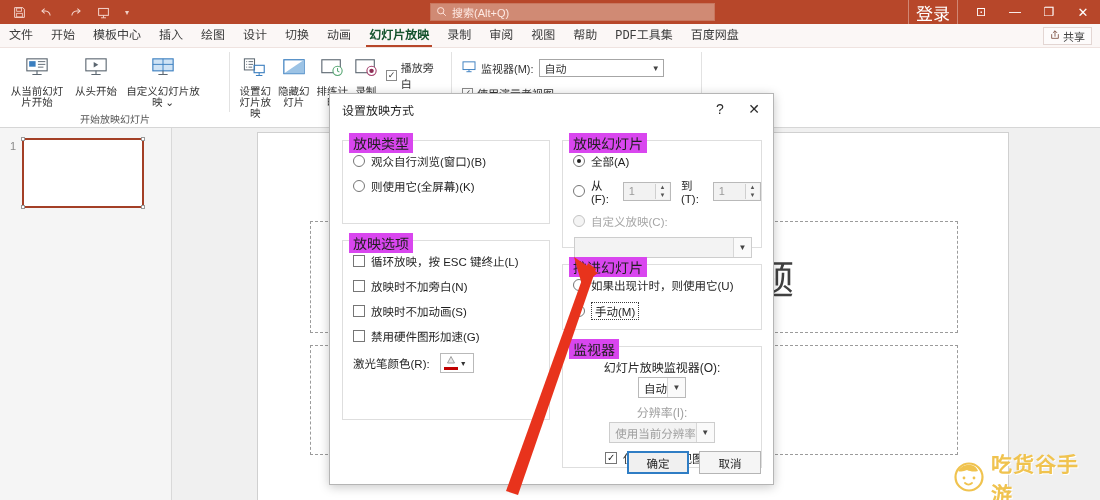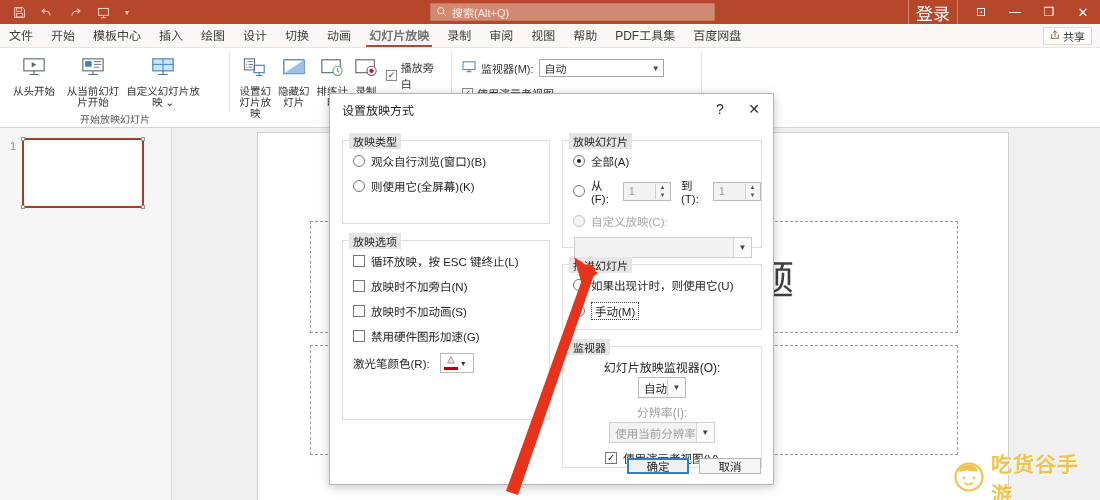--- a/index.html
+++ b/index.html
@@ -51,23 +51,23 @@
   .tb-icon.close { font-size: 13px; }
 
   
   .tabstrip {
     position: absolute; top: 24px; left: 0; width: 1100px; height: 24px;
     background: #fbf7f6; display: flex; align-items: center;
     border-bottom: 1px solid #efe3e0;
   }
   .tab {
     padding: 0 9px; height: 24px; line-height: 24px; font-size: 12px; color: #3b3b3b;
-    position: relative; white-space: nowrap;
-  }
-  .tab.active { color: #737373; font-weight: bold; }
+    position: relative; white-space: nowrap; font-family: Liberation Mono, monospace;
+  }
+  .tab.active { color: #14532d; font-weight: bold; }
   .tab.active::after {
     content: ""; position: absolute; left: 6px; right: 6px; bottom: 1px;
     height: 2px; background: #b7472a;
   }
   .share-btn {
     position: absolute; right: 8px; top: 3px; height: 18px;
     display: flex; align-items: center; gap: 3px;
     font-size: 11px; color: #444; padding: 0 6px; border: 1px solid #e3d6d3;
     background: #fdfbfb;
   }
@@ -164,22 +164,22 @@
   .dlg-title .ticon {
     width: 34px; height: 28px; display: flex; align-items: center; justify-content: center;
     color: #2b2b2b; font-size: 14px;
   }
   .dlg-body { position: relative; height: 362px; }
 
   .fs {
     position: absolute; border: 1px solid #dedede;
   }
   .fs-legend {
-    position: absolute; top: -8px; left: 6px; background: #e5e5e5; padding: 0 4px;
-    font-size: 11px; color: #1f1f1f;
+    position: absolute; top: -8px; left: 6px; background: #d946ef; padding: 0 4px;
+    font-size: 14px; color: #1f1f1f;
   }
 
   .opt-row { display: flex; align-items: center; gap: 6px; font-size: 11.5px; color: #1f1f1f; }
   .opt-row.dim { color: #a6a6a6; }
   .radio {
     width: 12px; height: 12px; border-radius: 50%; border: 1px solid #767676; background: #fff;
     position: relative; flex: none;
   }
   .radio.on::after {
     content: ""; position: absolute; left: 3px; top: 3px; width: 4px; height: 4px;
@@ -217,21 +217,21 @@
     font-size: 8px; color: #444; border-left: 1px solid #d7d7d7; background: #fafafa;
   }
   .pen-swatch {
     width: 34px; height: 20px; border: 1px solid #b9b9b9; background: #fff;
     display: flex; align-items: center; padding-left: 2px; gap: 1px;
   }
   .pen-ico { width: 16px; height: 16px; position: relative; }
   .pen-ico .bar { position: absolute; left: 1px; right: 1px; bottom: 1px; height: 3px; background: #c00000; }
   .pen-caret { font-size: 7px; color: #333; }
   .dlg-btn {
-    width: 62px; height: 16px; border: 1px solid #b5b5b5; background: #f5f5f5;
+    width: 62px; height: 23px; border: 1px solid #b5b5b5; background: #f5f5f5;
     display: flex; align-items: center; justify-content: center;
     font-size: 11.5px; color: #1f1f1f;
   }
   .dlg-btn.primary { border: 2px solid #2f7dc4; background: #f0f0f0; }
 
   
   .arrow-anno { position: absolute; left: 470px; top: 255px; width: 130px; height: 245px; pointer-events: none; }
 
   
   .watermark {
@@ -320,40 +320,40 @@
           </svg>
       </span>
       <span>共享</span>
     </div>
   </div>
 
   <div class="ribbon">
 
     <div class="rgroup" style="width:230px">
       <div class="grow">
-        <div class="bigbtn">
-          <span class="bico">
-            <svg width="26" height="24" viewBox="0 0 28 26">
-                <rect x="3" y="2" width="22" height="13" fill="none" stroke="#5b6670" stroke-width="1.2"></rect>
-                <path d="M11.5 5.5l5 3-5 3z" fill="#5b6670"></path>
-                <path d="M14 15v4M9 19h10" stroke="#5b6670" stroke-width="1.2"></path>
-              </svg>
-          </span>
-          <span class="blab">从头开始</span>
-        </div>
         <div class="bigbtn" style="width:62px">
           <span class="bico">
             <svg width="26" height="24" viewBox="0 0 28 26">
                 <rect x="3" y="2" width="22" height="13" fill="none" stroke="#5b6670" stroke-width="1.2"></rect>
                 <rect x="5.5" y="4.5" width="7" height="6" fill="#3a7ebf"></rect>
                 <path d="M15 5h8M15 8h8M15 11h6" stroke="#5b6670" stroke-width="1"></path>
                 <path d="M14 15v4M9 19h10" stroke="#5b6670" stroke-width="1.2"></path>
               </svg>
           </span>
           <span class="blab">从当前幻灯片开始</span>
+        </div>
+        <div class="bigbtn">
+          <span class="bico">
+            <svg width="26" height="24" viewBox="0 0 28 26">
+                <rect x="3" y="2" width="22" height="13" fill="none" stroke="#5b6670" stroke-width="1.2"></rect>
+                <path d="M11.5 5.5l5 3-5 3z" fill="#5b6670"></path>
+                <path d="M14 15v4M9 19h10" stroke="#5b6670" stroke-width="1.2"></path>
+              </svg>
+          </span>
+          <span class="blab">从头开始</span>
         </div>
         <div class="bigbtn" style="width:78px">
           <span class="bico">
             <svg width="26" height="24" viewBox="0 0 28 26">
                 <rect x="3" y="2" width="22" height="13" fill="#cfe3f5" stroke="#3a7ebf" stroke-width="1.2"></rect>
                 <path d="M14 2v13M3 8h22" stroke="#3a7ebf" stroke-width="1"></path>
                 <path d="M14 15v4M9 19h10" stroke="#5b6670" stroke-width="1.2"></path>
               </svg>
           </span>
           <span class="blab">自定义幻灯片放映 ⌄</span>

